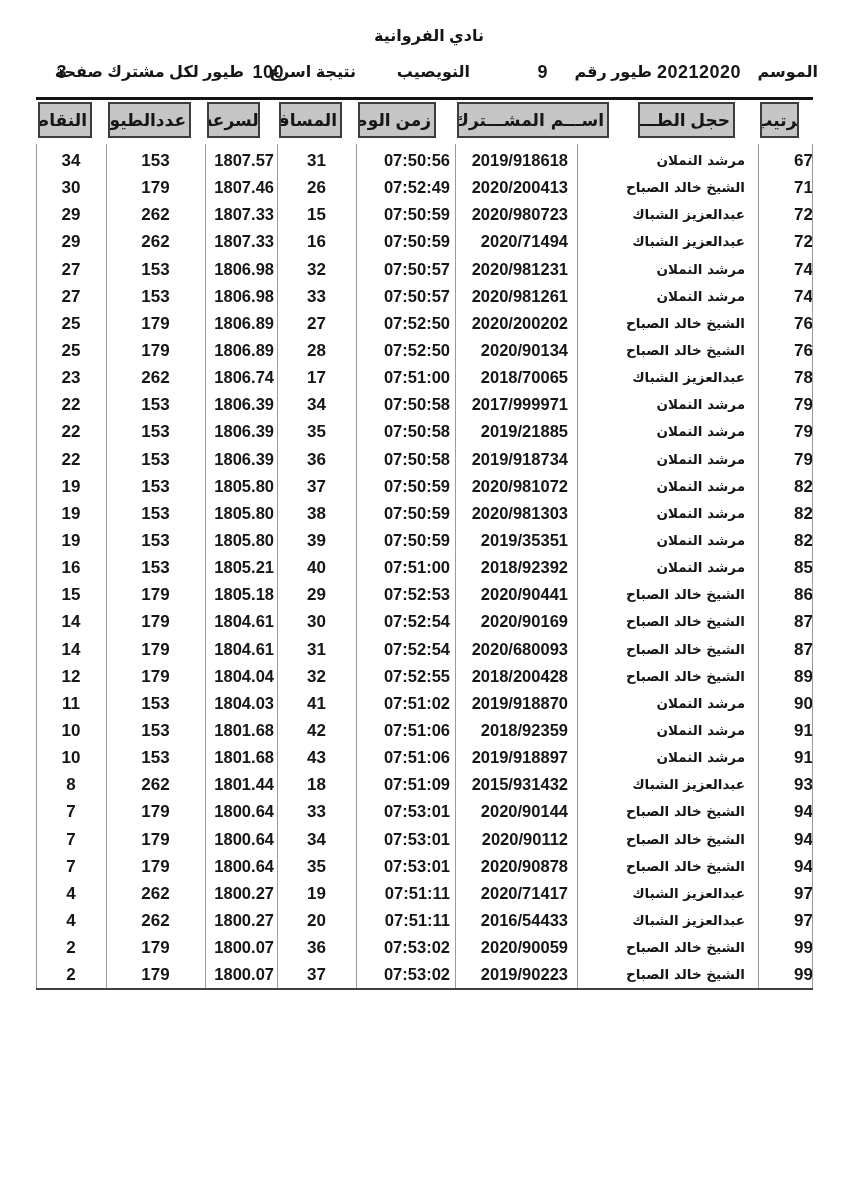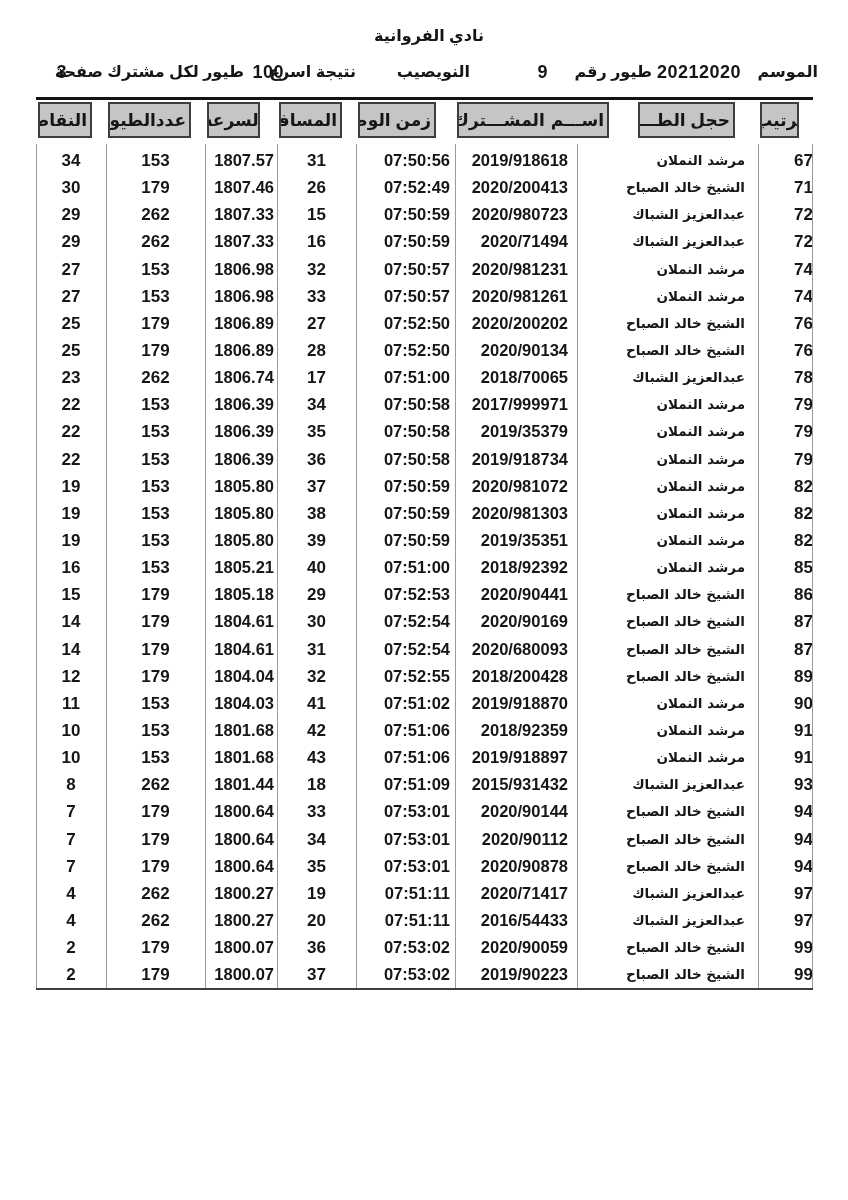--- a/index.html
+++ b/index.html
@@ -248,21 +248,21 @@
     <div class="c col-time">07:50:58</div>
     <div class="c col-dist">34</div>
     <div class="c col-speed">1806.39</div>
     <div class="c col-birds">153</div>
     <div class="c col-points">22</div>
   </div>
 
   <div class="trow">
     <div class="c col-rank">79</div>
     <div class="c col-name">مرشد النملان</div>
-    <div class="c col-band">2019/35379</div>
+    <div class="c col-band">2019/21885</div>
     <div class="c col-time">07:50:58</div>
     <div class="c col-dist">35</div>
     <div class="c col-speed">1806.39</div>
     <div class="c col-birds">153</div>
     <div class="c col-points">22</div>
   </div>
 
   <div class="trow">
     <div class="c col-rank">79</div>
     <div class="c col-name">مرشد النملان</div>

